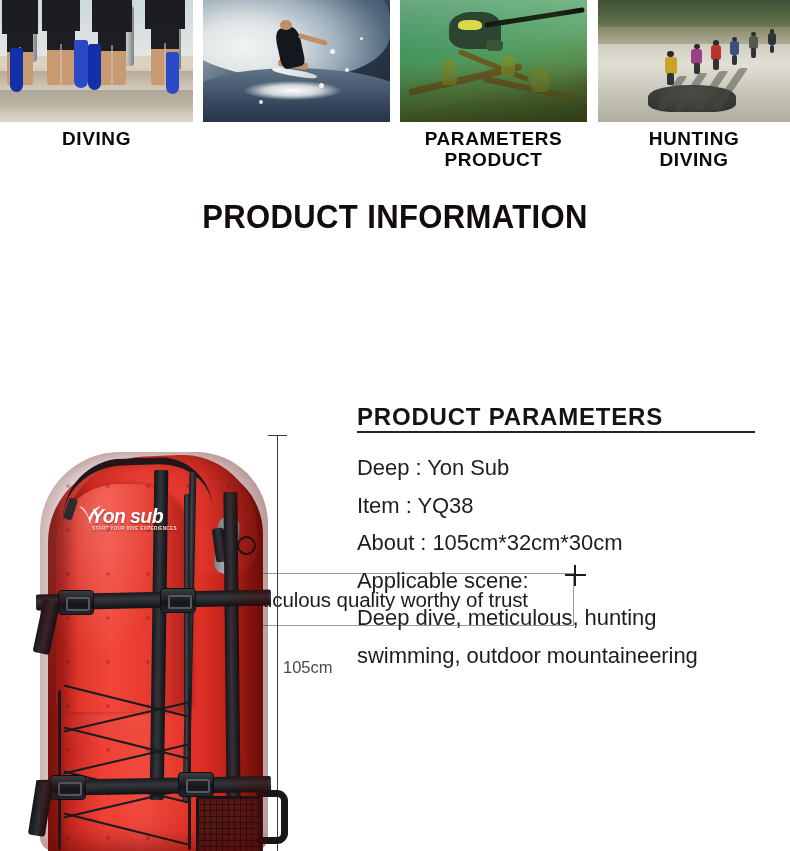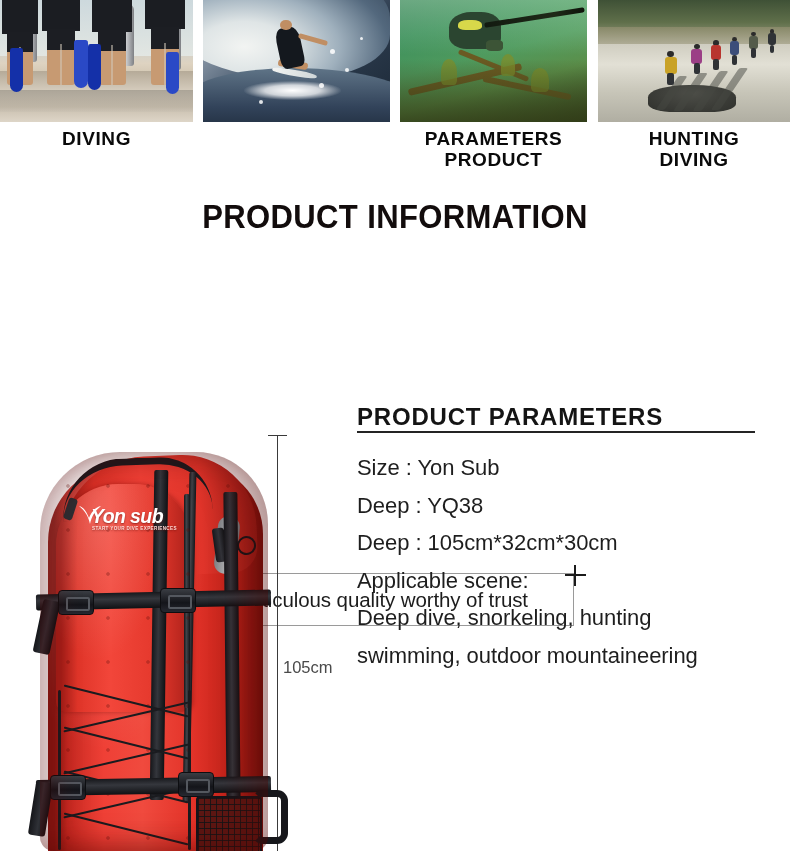--- a/index.html
+++ b/index.html
@@ -469,25 +469,25 @@
 <div class="tagline-wrap">
   <div class="tagline-box"></div>
   <div class="cross tr"></div>
   <div class="cross bl"></div>
   <div class="tagline-text">meticulous quality worthy of trust</div>
 </div>
 
 <div class="params">
   <div class="params-head">PRODUCT PARAMETERS</div>
   <div class="params-rule"></div>
-  <div class="param-line">Size : Yon Sub</div>
-  <div class="param-line">Deep : YQ38</div>
-  <div class="param-line">Deep : 105cm*32cm*30cm</div>
+  <div class="param-line">Deep : Yon Sub</div>
+  <div class="param-line">Item : YQ38</div>
+  <div class="param-line">About : 105cm*32cm*30cm</div>
   <div class="param-line">Applicable scene:</div>
-  <div class="param-line">Deep dive, snorkeling, hunting</div>
+  <div class="param-line">Deep dive, meticulous, hunting</div>
   <div class="param-line">swimming, outdoor mountaineering</div>
 </div>
 
 <div class="measure-tick"></div>
 <div class="measure-line"></div>
 <div class="measure-label">105cm</div>
 
 <div class="bag-stage">
   <div class="bag-body"></div>
   <div class="bag-top-panel"></div>

